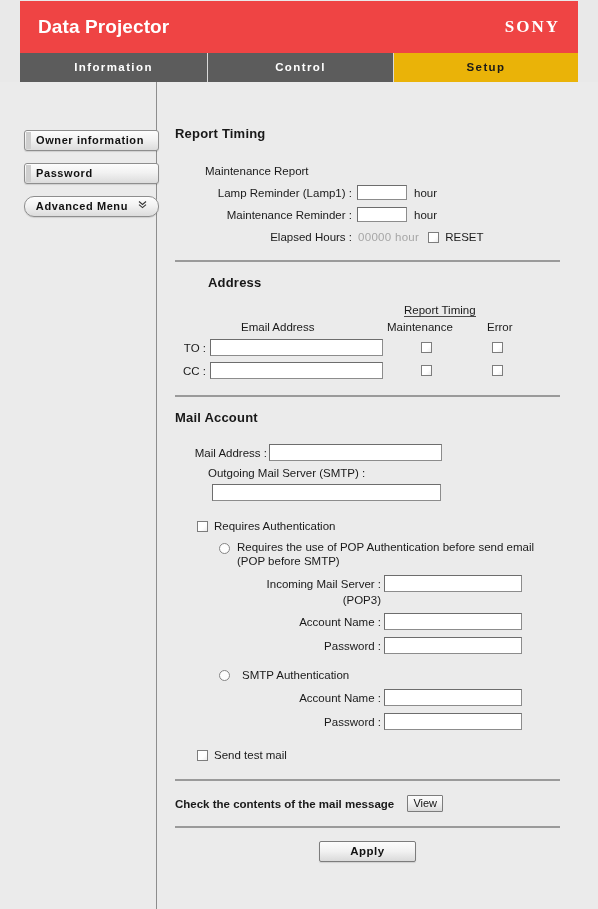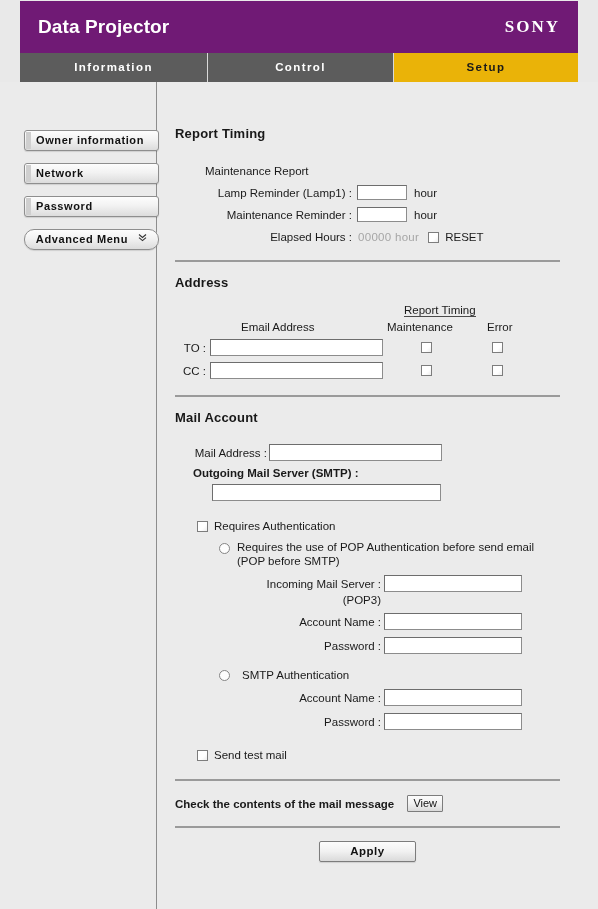--- a/index.html
+++ b/index.html
@@ -17,21 +17,21 @@
     position: relative;
   }
 
   
   .header-bar {
     position: absolute;
     left: 20px;
     top: 1px;
     width: 558px;
     height: 52px;
-    background: #701a75;
+    background: #ef4444;
     display: flex;
     align-items: center;
     justify-content: space-between;
     box-sizing: border-box;
     padding: 0 18px 0 18px;
   }
   .app-title {
     color: #ffffff;
     font-size: 19px;
     font-weight: bold;
@@ -267,24 +267,20 @@
 <div class="page">
   <div class="divider-v"></div>
 
   <div class="sidebar">
     <div class="nav-btn">
       <span class="accent"></span>
       <span>Owner information</span>
     </div>
     <div class="nav-btn">
       <span class="accent"></span>
-      <span>Network</span>
-    </div>
-    <div class="nav-btn">
-      <span class="accent"></span>
       <span>Password</span>
     </div>
     <div class="nav-btn advanced">
       <span>Advanced Menu</span><span class="chev">
         <svg width="9" height="9" viewBox="0 0 9 9">
           <polyline points="1,1.5 4.5,4.5 8,1.5" fill="none" stroke="#333" stroke-width="1.1"></polyline>
           <polyline points="1,4.6 4.5,7.6 8,4.6" fill="none" stroke="#333" stroke-width="1.1"></polyline>
         </svg>
       </span>
     </div>
@@ -312,21 +308,21 @@
     <div class="row" style="margin-top:9px;">
       <div class="lbl-right" style="width:177px;">Elapsed Hours :</div>
       <span class="disabled-val" style="margin-left:6px;">00000 hour</span>
       <span class="cb" style="margin-left:9px;"></span>
       <span class="cb-label">RESET</span>
     </div>
 
     <div class="hr" style="margin-top:17px;"></div>
 
     
-    <div class="section-title" style="margin-top:13px;">Address</div>
+    <div class="section-title" style="margin-top:13px;margin-left:33px;">Address</div>
 
     <div style="position:relative; height:36px; margin-top:14px;">
       <div class="sub-label underlined" style="position:absolute; left:229px; top:0px;">Report Timing</div>
       <div class="sub-label" style="position:absolute; left:66px; top:17px;">Email Address</div>
       <div class="sub-label" style="position:absolute; left:212px; top:17px;">Maintenance</div>
       <div class="sub-label" style="position:absolute; left:312px; top:17px;">Error</div>
     </div>
 
     <div class="row" style="margin-top:-1px;">
       <div class="lbl-right" style="width:31px;">TO :</div>
@@ -345,21 +341,21 @@
     <div class="hr" style="margin-top:16px;"></div>
 
     
     <div class="section-title" style="margin-top:13px;">Mail Account</div>
 
     <div class="row" style="margin-top:19px;">
       <div class="lbl-right" style="width:92px;">Mail Address :</div>
       <input class="txt" style="width: 173px; height: 17px; margin-left: 2px;" type="text" value="">
     </div>
 
-    <div class="sub-label" style="margin-top:6px; margin-left:18px;font-weight:bold;">Outgoing Mail Server (SMTP) :</div>
+    <div class="sub-label" style="margin-top:6px; margin-left:33px;">Outgoing Mail Server (SMTP) :</div>
     <input class="txt" style="width: 229px; height: 17px; margin-top: 5px; margin-left: 37px;" type="text" value="">
 
     <div class="row" style="margin-top:19px; margin-left:22px;text-align:right;">
       <span class="cb"></span>
       <span class="cb-label">Requires Authentication</span>
     </div>
 
     <div style="position:relative; margin-top:9px; margin-left:44px;">
       <span class="rb" style="position:absolute; left:0px; top:2px;"></span>
       <div style="margin-left:18px;">

